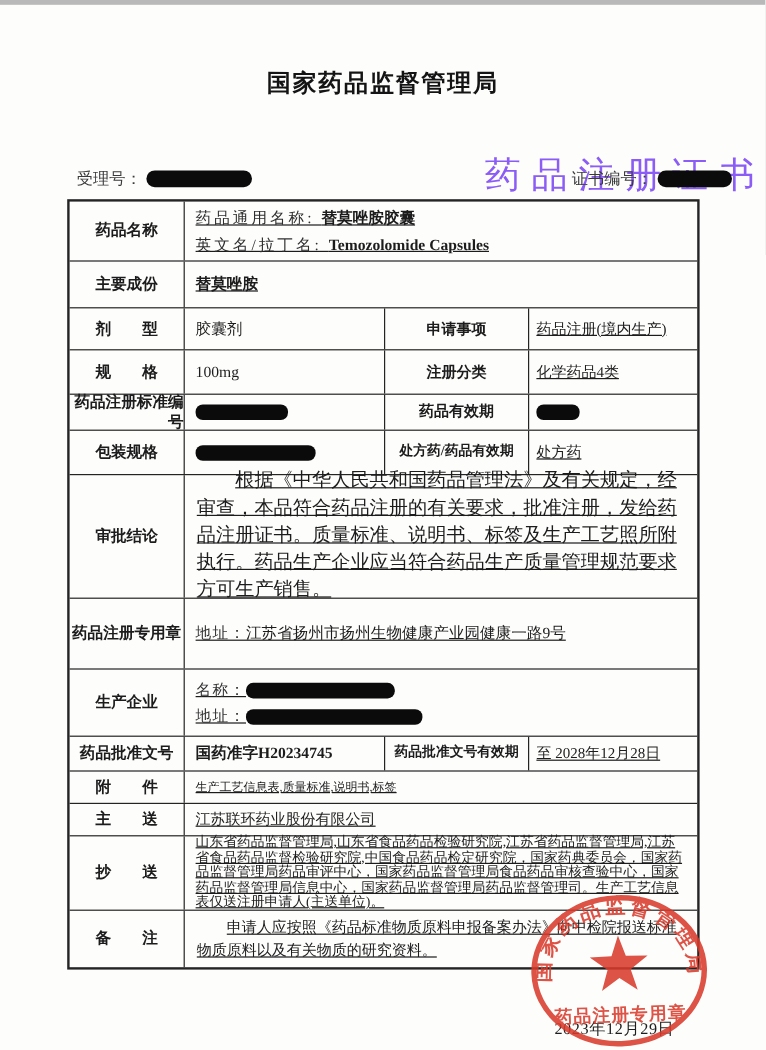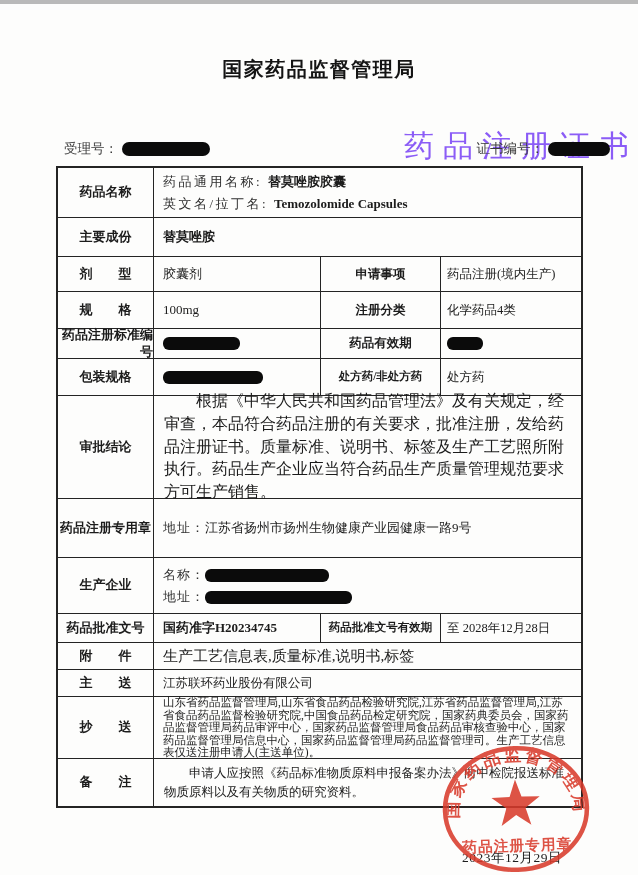--- a/index.html
+++ b/index.html
@@ -14,21 +14,21 @@
   .meta{position:absolute;top:140px;left:64px;width:546px;height:18px;
         display:flex;justify-content:space-between;font-size:13.5px;color:#3a3a3a;}
   .meta-group{display:flex;align-items:center;gap:4px;}
   .redact{display:inline-block;background:#0b0b0b;border-radius:7px;height:14px;}
   .redact.thin{height:13px;border-radius:6px;}
 
   .tbl{position:absolute;left:56px;top:166px;width:527px;border:2px solid #242424;box-sizing:border-box;}
   .tr{display:flex;border-bottom:1px solid #242424;box-sizing:border-box;}
   .tr.last{border-bottom:none;}
   .td{box-sizing:border-box;border-right:1px solid #242424;display:flex;align-items:center;min-width:0;}
-  .td.end{border-right:none;}
+  .td.end{border-right:none;text-decoration:underline;}
   .lab{width:96px;justify-content:center;text-align:right;font-weight:700;font-size:13px;line-height:1.25;}
   .lab.sm{font-size:13px;}
   .w2{width:158px;}
   .w3{width:120px;justify-content:center;text-align:center;font-weight:700;font-size:12.5px;line-height:1.2;}
   .w3.sm3{font-size:11.5px;}
   .w4{width:140px;padding:2px 6px;font-size:12.5px;}
   .val{flex:1;padding:2px 9px;font-size:13px;}
   .multi{flex-direction:column;align-items:flex-start;justify-content:center;gap:4px;}
   .line{white-space:nowrap;}
   .prefix{letter-spacing:2.5px;color:#2e2e2e;}
@@ -101,21 +101,21 @@
       <div class="td end w4">
           <span class="redact thin" style="width:36px"></span>
         </div>
     </div>
 
     <div class="tr" style="height:37px">
       <div class="td lab">包装规格</div>
       <div class="td val w2">
           <span class="redact thin" style="width:100px"></span>
         </div>
-      <div class="td w3 sm3">处方药/非处方药</div>
+      <div class="td w3 sm3">处方药/药品有效期</div>
       <div class="td end w4">处方药</div>
     </div>
 
     <div class="tr" style="height:103px">
       <div class="td lab">审批结论</div>
       <div class="td end paracell" style="flex:1">
         <div class="para">根据《中华人民共和国药品管理法》及有关规定，经审查，本品符合药品注册的有关要求，批准注册，发给药品注册证书。质量标准、说明书、标签及生产工艺照所附执行。药品生产企业应当符合药品生产质量管理规范要求方可生产销售。</div>
       </div>
     </div>
 
@@ -136,21 +136,21 @@
 
     <div class="tr" style="height:29px">
       <div class="td lab">药品批准文号</div>
       <div class="td val w2 bold" style="font-size:13px">国药准字H20234745</div>
       <div class="td w3 sm3">药品批准文号有效期</div>
       <div class="td end w4">至 2028年12月28日</div>
     </div>
 
     <div class="tr" style="height:27px">
       <div class="td lab">附　　件</div>
-      <div class="td end val" style="font-size:15px">生产工艺信息表,质量标准,说明书,标签</div>
+      <div class="td end val" style="font-size:10px">生产工艺信息表,质量标准,说明书,标签</div>
     </div>
 
     <div class="tr" style="height:27px">
       <div class="td lab">主　　送</div>
       <div class="td end val" style="font-size:12.5px">江苏联环药业股份有限公司</div>
     </div>
 
     <div class="tr" style="height:62px">
       <div class="td lab">抄　　送</div>
       <div class="td end paracell" style="flex:1">

